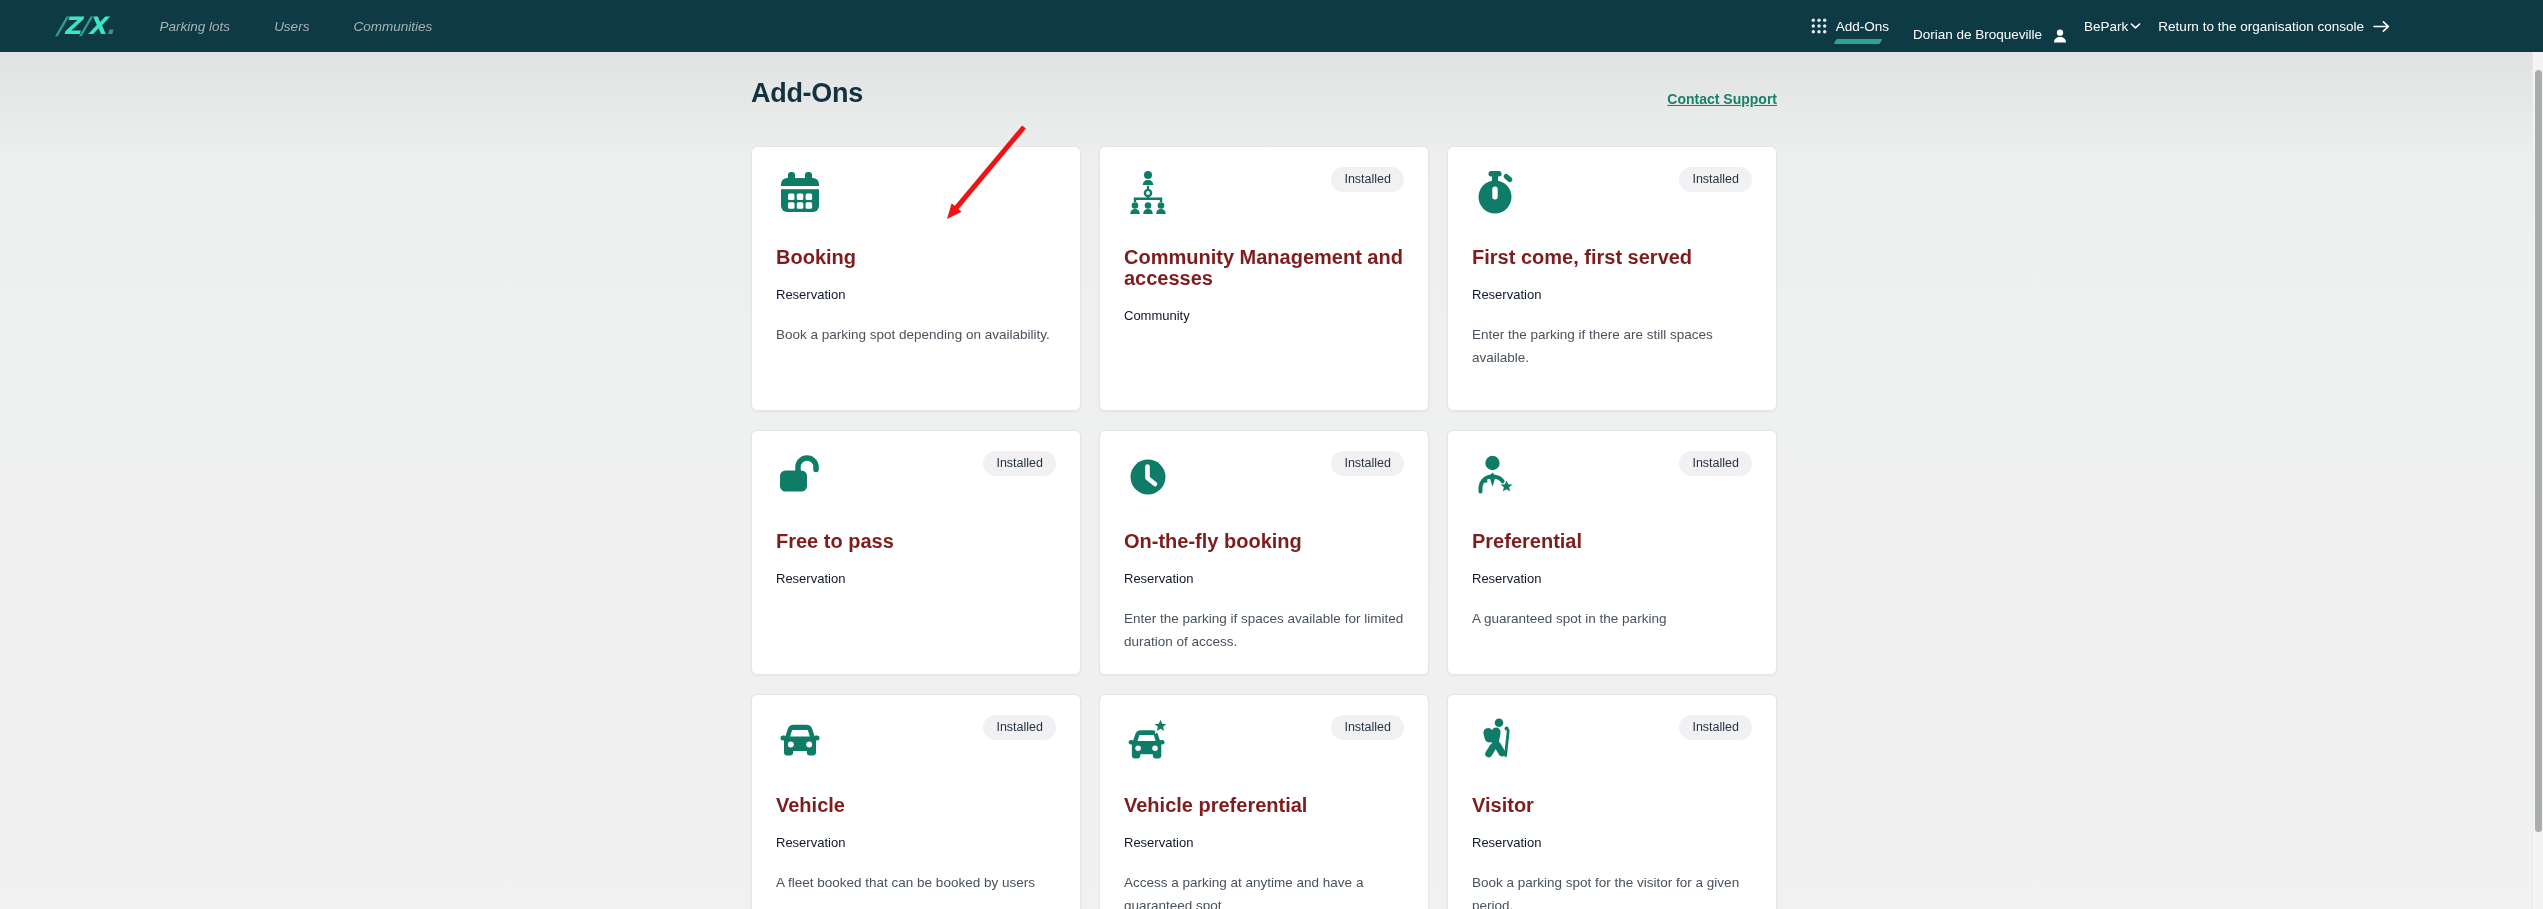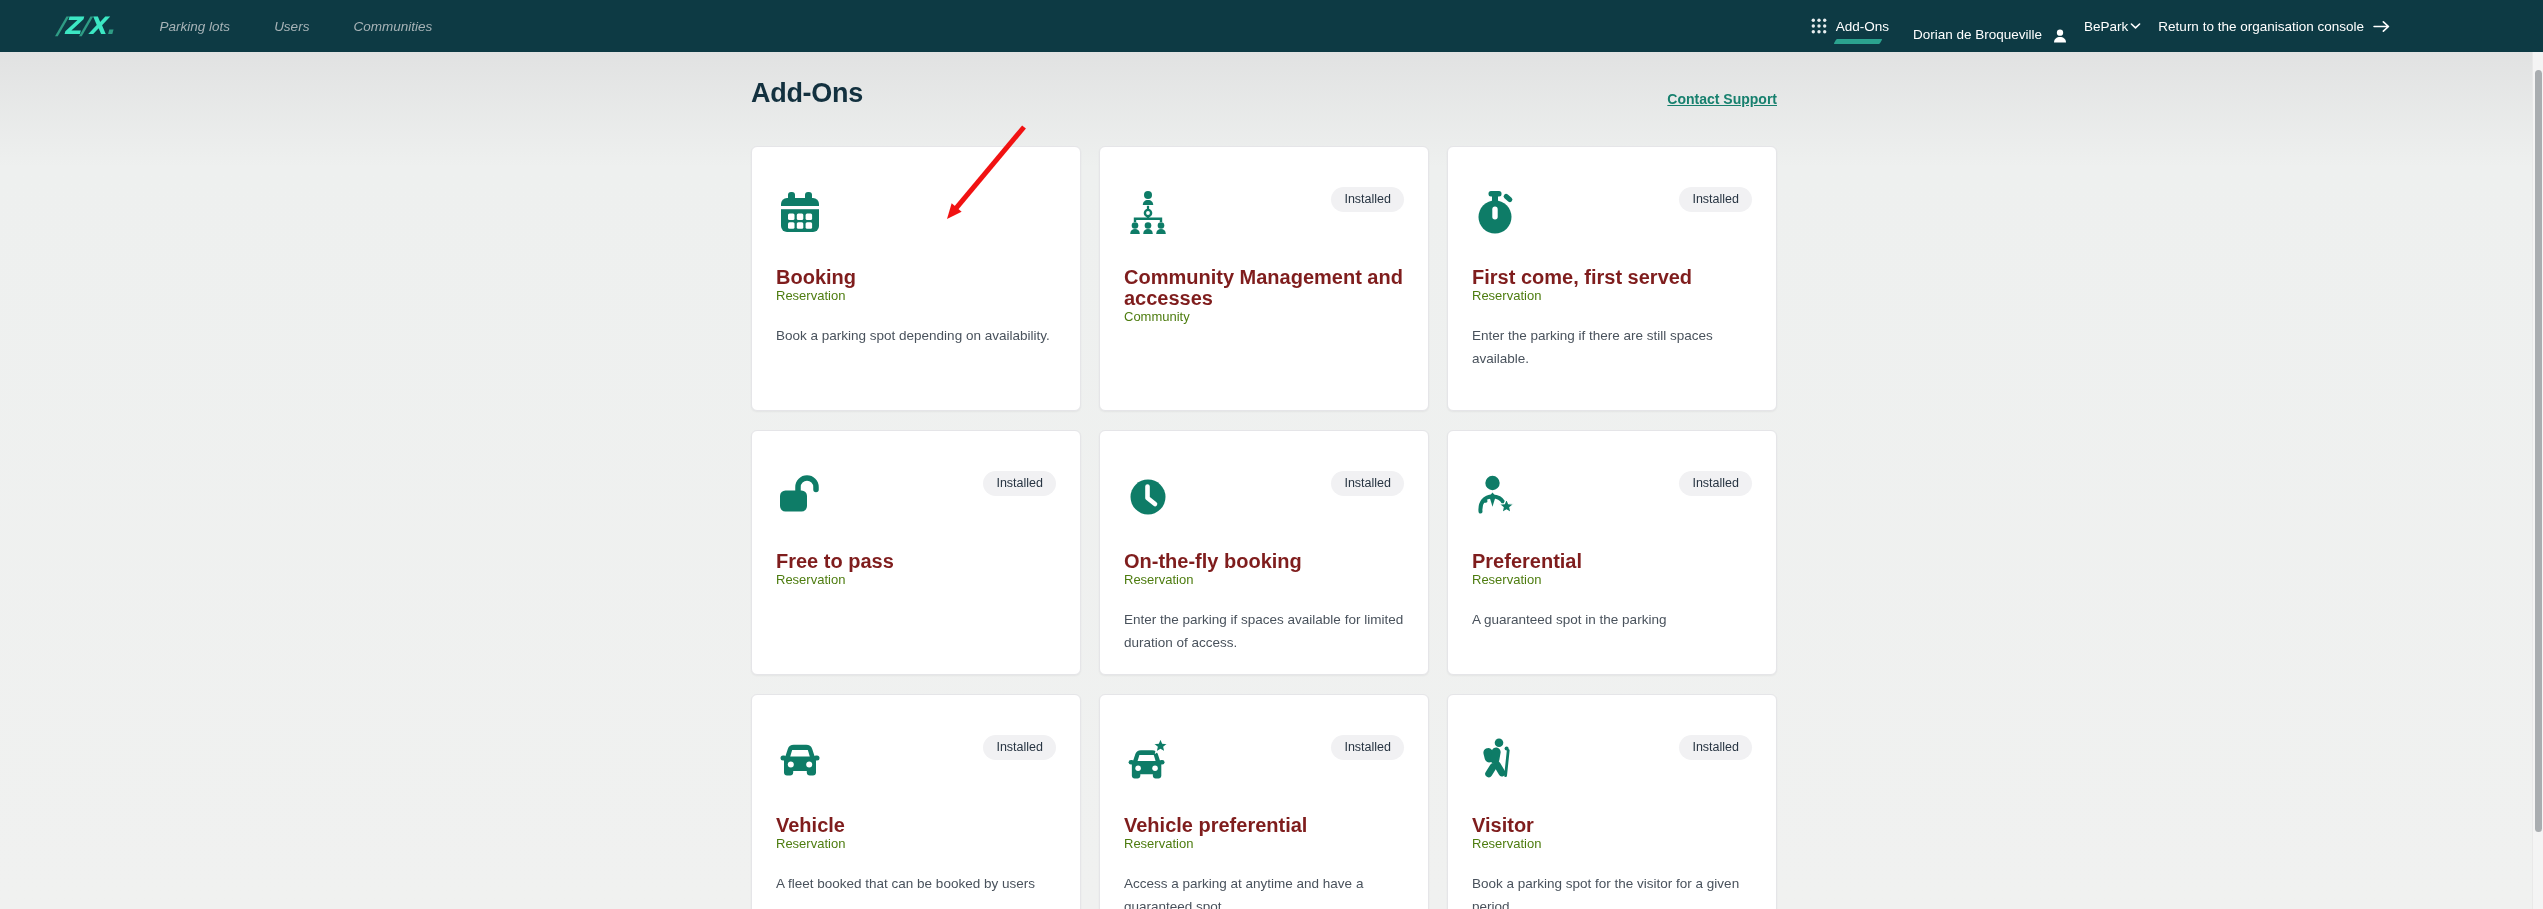--- a/index.html
+++ b/index.html
@@ -60,30 +60,30 @@
   }
   .card {
     background: #fff; border: 1px solid #e5e5e8; border-radius: 6px;
     padding: 22px 24px;
     box-shadow: 0 1px 2px rgba(0,0,0,0.05);
     cursor: pointer;
   }
   .card:nth-child(-n+3) { height: 265px; }
   .card:nth-child(n+4):nth-child(-n+6) { height: 245px; }
   .card:nth-child(n+7) { height: 290px; }
-  .card-head { display: flex; justify-content: space-between; align-items: flex-start; margin-top: 20px; }
+  .card-head { display: flex; justify-content: space-between; align-items: flex-start; }
   .card-icon { width: 48px; height: 48px; }
   .card-icon svg { width: 48px; height: 48px; display: block; }
   .badge {
     background: #f1f1f3; color: #273442; font-size: 12.5px; font-weight: 500;
     padding: 5px 13px; border-radius: 999px; line-height: 15px; margin-top: -2px;
   }
   .badge.hidden { visibility: hidden; }
   .card-title { margin-top: 30px; font-size: 20px; font-weight: 700; color: #7f1d1d; line-height: 21px; }
-  .card-category { margin-top: 0; font-size: 13px; color: #4d7c0f; }
+  .card-category { margin-top: 19px; font-size: 13px; color: #0f172a; }
   .card-desc { margin-top: 22px; font-size: 13.5px; color: #49525c; line-height: 22.5px; }
 
   
   .annotation-layer {
     position: absolute; left: 0; top: 0; width: 2543px; height: 909px;
     pointer-events: none; z-index: 10;
   }
 
   
   .scrollbar-track {

